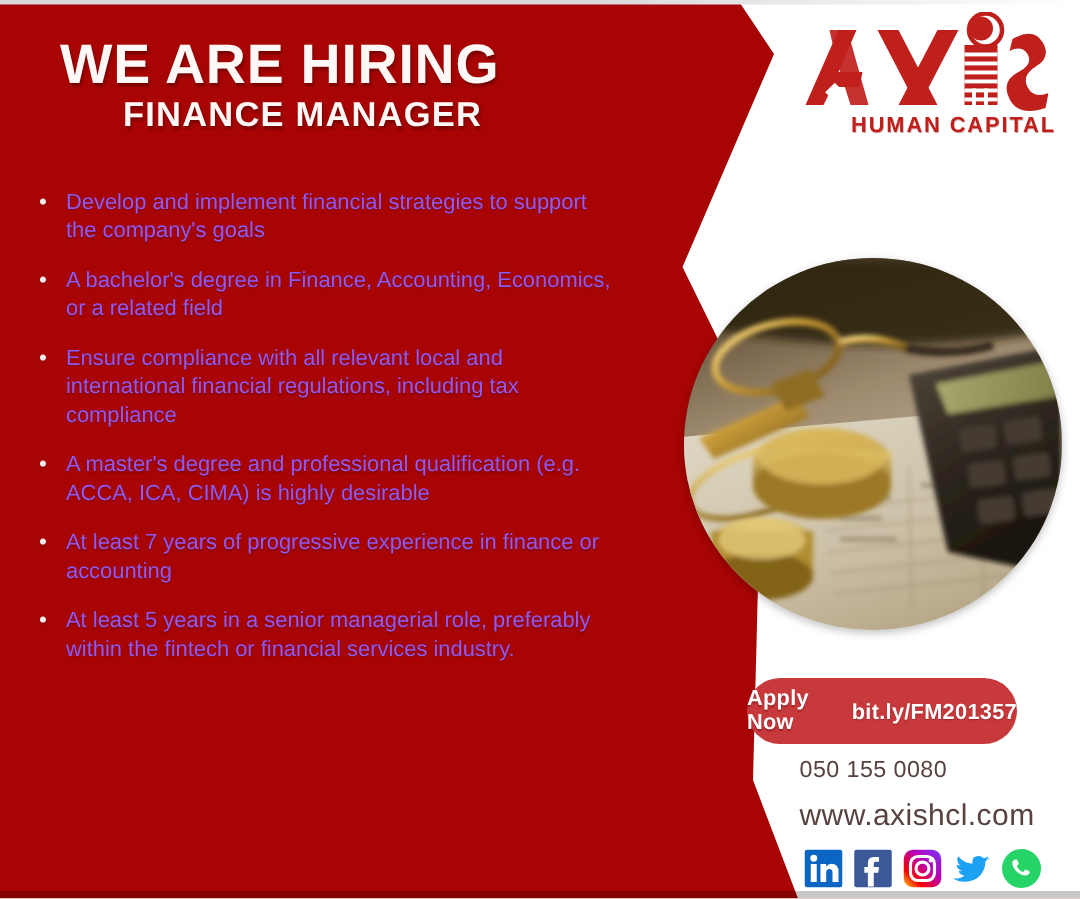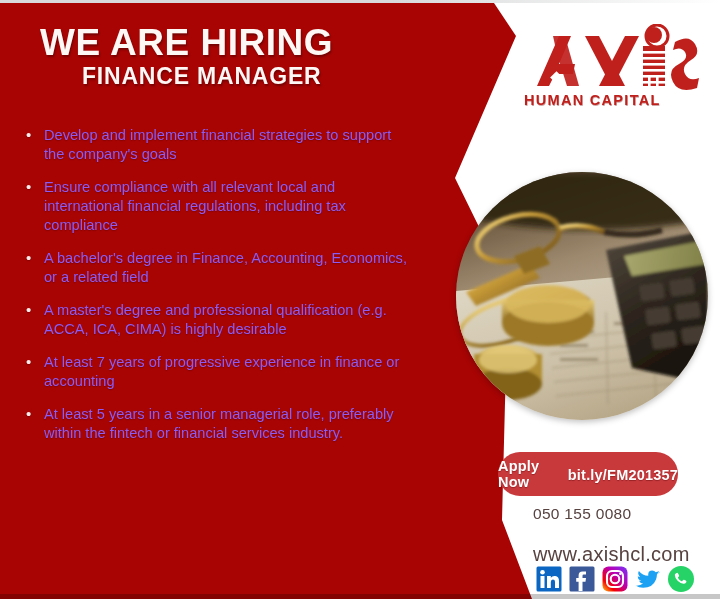--- a/index.html
+++ b/index.html
@@ -65,24 +65,24 @@
     font-size:23px;
     font-weight:bold;
     letter-spacing:.8px;
     color:#fdf7f5;
     text-shadow:1px 2px 2px rgba(60,0,0,.45);
     white-space:nowrap;
   }
 
   
   .logo-block {
-    position:absolute; right:16px; top:24px;
+    position:absolute; right:16px; top:8px;
     width:180px; height:100px;
     z-index:5;
-    text-align:left;
+    text-align:right;
   }
   .logo-mark { width:170px; height:72px; display:block; margin:0 auto; }
   .logo-tag {
     font-size:14.5px;
     font-weight:bold;
     letter-spacing:1.3px;
     color:#c0201c;
     margin-top:-4px;
     text-shadow:.5px .5px 0 rgba(120,0,0,.35);
   }
@@ -143,21 +143,21 @@
   .apply-line1 { font-size:14.5px; font-weight:bold; letter-spacing:.2px; }
   .apply-line2 { font-size:14.5px; font-weight:bold; letter-spacing:.2px; margin-top:1px; }
 
   
   .contact {
     position:absolute;
     left:533px; top:505px;
     z-index:5;
     color:#574240;
   }
-  .contact-phone { font-size:15.5px; letter-spacing:.3px; margin-bottom:20px; }
+  .contact-phone { font-size:15.5px; letter-spacing:.3px; margin-bottom:10px; }
   .contact-web   { font-size:20px; letter-spacing:.3px; }
 
   
   .socials {
     position:absolute;
     left:534px; top:564px;
     display:flex;
     gap:3px;
     z-index:6;
   }
@@ -203,22 +203,22 @@
         <circle cx="125" cy="11" r="8" fill="#c0201c"></circle>
 
         <path d="M146 18 q14 -8 20 2 q6 10 -4 16 q-10 6 -6 14 q4 8 14 4 l-2 10 q-18 6 -24 -6 q-6 -12 6 -18 q10 -5 6 -12 q-4 -6 -12 -2 Z"></path>
       </g>
     </svg>
     <div class="logo-tag">HUMAN CAPITAL</div>
   </div>
 
   <ul class="bullets">
     <li>Develop and implement financial strategies to support the company's goals</li>
+    <li>A bachelor's degree in Finance, Accounting, Economics, or a related field</li>
     <li>Ensure compliance with all relevant local and international financial regulations, including tax compliance</li>
-    <li>A bachelor's degree in Finance, Accounting, Economics, or a related field</li>
     <li>A master's degree and professional qualification (e.g. ACCA, ICA, CIMA) is highly desirable</li>
     <li>At least 7 years of progressive experience in finance or accounting</li>
     <li>At least 5 years in a senior managerial role, preferably within the fintech or financial services industry.</li>
   </ul>
 
   <div class="photo-wrap">
     <svg class="photo-svg" viewBox="0 0 252 248" preserveAspectRatio="xMidYMid slice">
       <defs>
         <linearGradient id="bgTop" x1="0" y1="0" x2="0.3" y2="1">
           <stop offset="0%" stop-color="#3b2a18"></stop>

